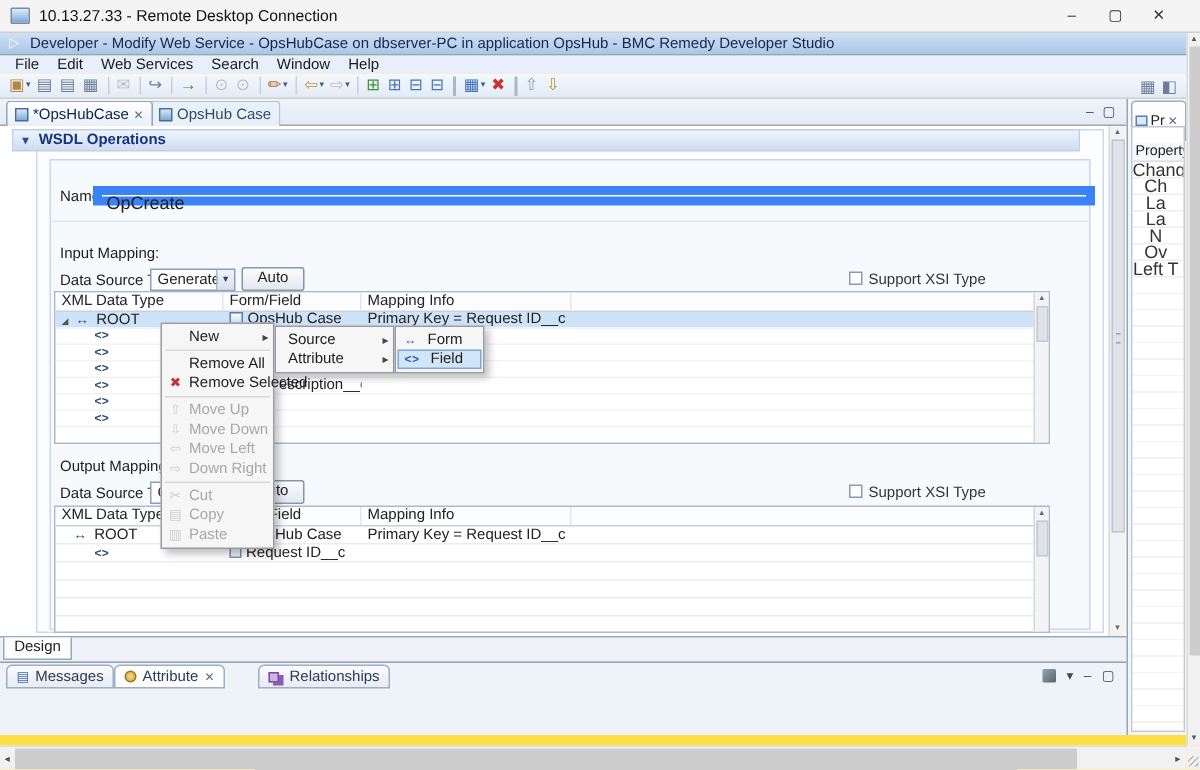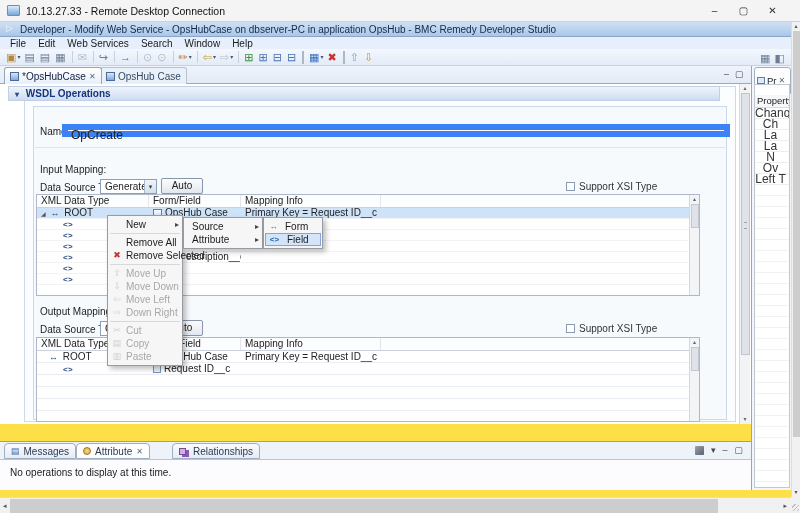--- a/index.html
+++ b/index.html
@@ -560,20 +560,23 @@
       </div>
     </div>
 
     <div id="ed-vscroll">
       <span class="sar">▴</span>
       <div id="ed-thumb"></div>
       <span class="sar down">▾</span>
     </div>
   </div>
 
+  <div id="design-row">
+    <div id="design-tab">Design</div>
+  </div>
 
   <div id="bottom-panel">
     <div class="btab" id="btab-messages">
       <span class="bic-msg">▤</span>
       <span>Messages</span>
     </div>
     <div class="btab active" id="btab-progress">
       <span class="bic-prog"></span>
       <span>Attribute</span>
       <span class="tab-close">✕</span>
@@ -581,23 +584,20 @@
     <div class="btab" id="btab-relationships">
       <span class="bic-rel"></span>
       <span>Relationships</span>
     </div>
     <div id="bp-controls">
       <span class="bp-ic1"></span>
       <span>▾</span>
       <span>–</span>
       <span>▢</span>
     </div>
-    <div id="bp-content">
-      <span>No operations to display at this time.</span>
-    </div>
   </div>
 
   <div id="props">
     <div id="props-tab">
       <span class="pic"></span>
       <span>Pr</span>
       <span class="tab-close">✕</span>
     </div>
     <div id="props-body">
       <div id="props-header">Property</div>

